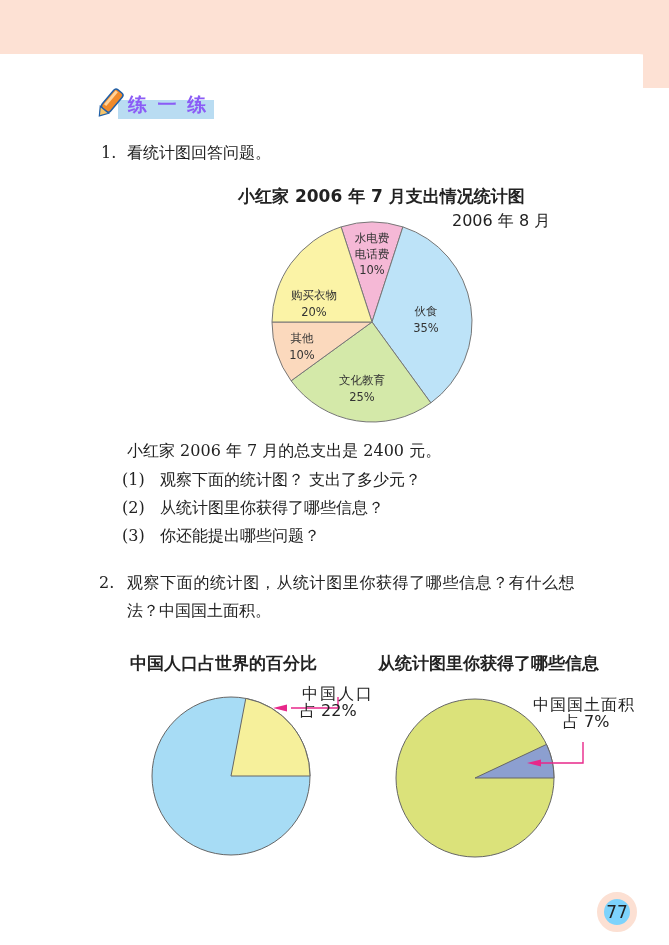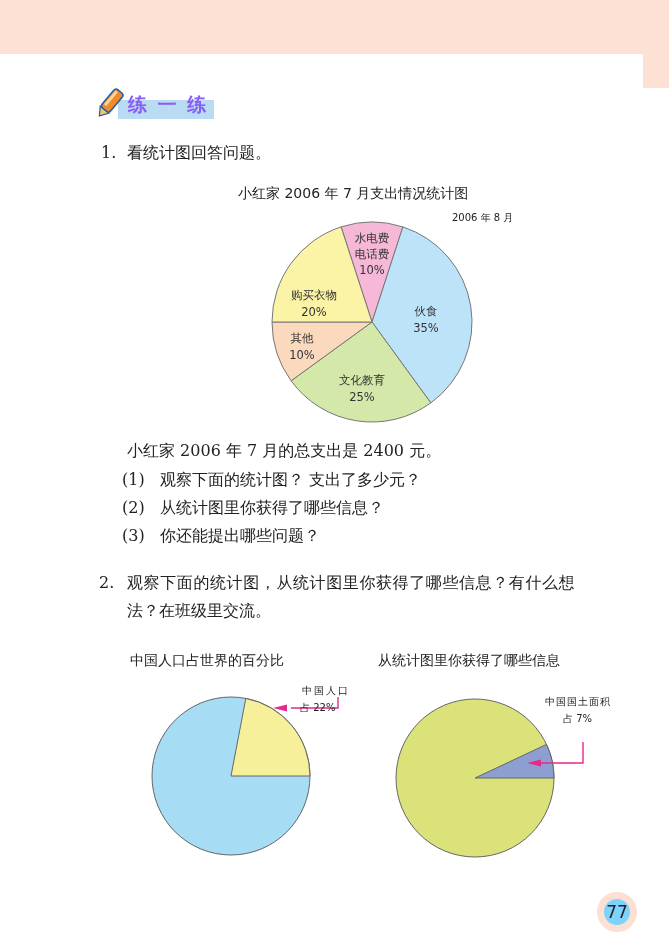--- a/index.html
+++ b/index.html
@@ -7,22 +7,22 @@
        font-family:"DejaVu Serif","Liberation Serif",serif;color:#222;}
   .topband{position:absolute;left:0;top:0;width:669px;height:54px;background:#fde1d4;}
   .sideband{position:absolute;right:0;top:54px;width:26px;height:34px;background:#fde1d4;}
   .sidecurve{position:absolute;right:26px;top:54px;width:30px;height:34px;background:#fde1d4;}
   .sidecurve::after{content:"";position:absolute;left:0;top:0;width:60px;height:68px;background:#fff;border-top-right-radius:34px;}
   .abs{position:absolute;}
   .section-title{left:92px;top:86px;width:122px;height:36px;}
   .section-title .bar{position:absolute;left:26px;top:14px;width:96px;height:19px;background:#b9dcf2;}
   .section-title .txt{position:absolute;left:36px;top:6px;font-family:"DejaVu Sans","Liberation Sans",sans-serif;font-weight:bold;font-size:19px;color:#8b5cf6;letter-spacing:2px;}
   .q{font-size:16px;}
-  .chart-title{font-family:"DejaVu Sans","Liberation Sans",sans-serif;font-weight:normal;font-size:14px;}
-  .small{font-size:10px;font-family:"DejaVu Sans","Liberation Sans",sans-serif;}
+  .chart-title{font-family:"DejaVu Sans","Liberation Sans",sans-serif;font-weight:bold;font-size:17px;}
+  .small{font-size:16px;font-family:"DejaVu Sans","Liberation Sans",sans-serif;}
   .lbl{font-size:11.5px;text-anchor:middle;fill:#333;}
   .lbln{font-size:11.5px;text-anchor:middle;fill:#333;font-family:"DejaVu Sans","Liberation Sans",sans-serif;}
   .page-num{left:597px;top:892px;width:40px;height:40px;border-radius:50%;border:7px solid #fce0d3;background:#7dd3fc;box-sizing:border-box;text-align:center;line-height:27px;font-family:"DejaVu Sans","Liberation Sans",sans-serif;font-size:17px;color:#222;}
 </style>
 </head>
 <body>
 
 <div class="topband"></div>
 <div class="sidecurve"></div>
 <div class="sideband"></div>
@@ -75,21 +75,21 @@
 <div class="abs q" style="left:127px;top:441px;">小红家 2006 年 7 月的总支出是 2400 元。</div>
 <div class="abs q" style="left:122px;top:470px;">(1)</div>
 <div class="abs q" style="left:160px;top:470px;">观察下面的统计图？ 支出了多少元？</div>
 <div class="abs q" style="left:122px;top:498px;">(2)</div>
 <div class="abs q" style="left:160px;top:498px;">从统计图里你获得了哪些信息？</div>
 <div class="abs q" style="left:122px;top:526px;">(3)</div>
 <div class="abs q" style="left:160px;top:526px;">你还能提出哪些问题？</div>
 
 <div class="abs q" style="left:99px;top:573px;">2.</div>
 <div class="abs q" style="left:127px;top:573px;letter-spacing:0.6px;">观察下面的统计图，从统计图里你获得了哪些信息？有什么想</div>
-<div class="abs q" style="left:127px;top:601px;">法？在班级里交流。</div>
+<div class="abs q" style="left:127px;top:601px;">法？中国国土面积。</div>
 
 <div class="abs chart-title" style="left:130px;top:652px;">中国人口占世界的百分比</div>
 
 <div class="abs chart-title" style="left:378px;top:652px;">从统计图里你获得了哪些信息</div>
 
 <svg class="abs" style="left:145px;top:680px" width="230" height="190">
 
   <circle cx="86" cy="96" r="79" fill="#a7dcf5" stroke="#666" stroke-width="1"></circle>
   <path d="M86,96 L100.8,18.4 A79,79 0 0,1 165,96 Z" fill="#f6f09b" stroke="#666" stroke-width="1"></path>
   <path d="M146,28 L193,28 L193,17" fill="none" stroke="#e8288a" stroke-width="1.4"></path>
@@ -100,16 +100,16 @@
 <div class="abs small" style="left:300px;top:701px;">占 22%</div>
 
 <svg class="abs" style="left:390px;top:680px" width="240" height="190">
 
   <circle cx="85" cy="98" r="79" fill="#dbe27a" stroke="#666" stroke-width="1"></circle>
   <path d="M85,98 L156.5,64.4 A79,79 0 0,1 164,98 Z" fill="#8c9fd0" stroke="#666" stroke-width="1"></path>
   <path d="M105,84 L96,84" fill="none"></path>
   <path d="M149,83 L193,83 L193,62" fill="none" stroke="#e8288a" stroke-width="1.4"></path>
   <polygon points="137,83 151,79.5 151,86.5" fill="#e8288a"></polygon>
 </svg>
-<div class="abs small" style="left:533px;top:695px;font-family:'DejaVu Serif','Liberation Serif',serif;letter-spacing:1px;margin-left:12px;">中国国土面积</div>
+<div class="abs small" style="left:533px;top:695px;font-family:'DejaVu Serif','Liberation Serif',serif;letter-spacing:1px;">中国国土面积</div>
 <div class="abs small" style="left:563px;top:712px;">占 7%</div>
 
 <div class="abs page-num">77</div>
 
 </body></html>

